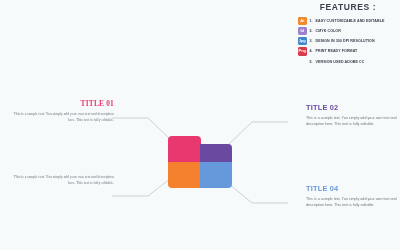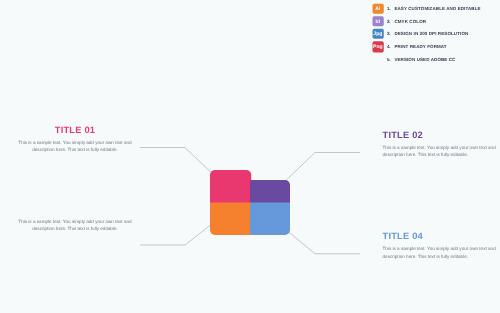--- a/index.html
+++ b/index.html
@@ -47,21 +47,21 @@
     border-radius:0 0 4px 0;
   }
 
   
   #lines { position:absolute; left:0; top:0; width:400px; height:250px; }
 
   
   .block { position:absolute; width:108px; }
   .block h3 { font-size:7.4px; font-weight:bold; letter-spacing:.2px; margin-bottom:2.5px; }
   .block p { font-size:3.7px; line-height:1.65; color:#6f7780; }
-  .r { text-align:center; }
+  .r { text-align:right;font-family:Liberation Serif, serif; }
   .l { text-align:left; }
   #b1 { left:6px;   top:99px; }
   #b2 { left:306px; top:103px; }
   #b3 { left:6px;   top:174px; }
   #b4 { left:306px; top:184px; }
   #t1 { color:#e8386f; } #t2 { color:#6a4aa0; }
   #t3 { color:#f5812f; } #t4 { color:#6699db; }
 </style>
 </head>
 <body>
@@ -71,20 +71,21 @@
   <svg id="lines" viewBox="0 0 400 250" preserveAspectRatio="none">
     <g stroke="#b9bfc2" stroke-width="0.7" fill="none">
       <path d="M112 118 H148 L171 140"></path>
       <path d="M288 122 H252 L229 144"></path>
       <path d="M112 196 H148 L171 178"></path>
       <path d="M288 203 H252 L229 184"></path>
     </g>
   </svg>
 
   <div id="features">
+    <div id="features-title">FEATURES :</div>
 
     <div class="feature-row">
       <span class="fi" style="background:#f2872b">Ai</span>
       <span class="fn">1.</span>
       <span class="ft">EASY CUSTOMIZABLE AND EDITABLE</span>
     </div>
 
     <div class="feature-row">
       <span class="fi" style="background:#9b82cf">Id</span>
       <span class="fn">2.</span>

